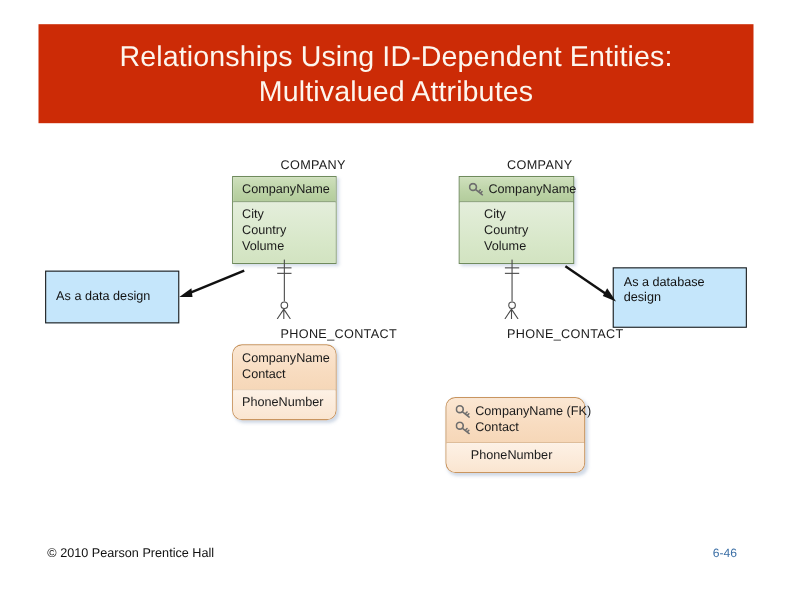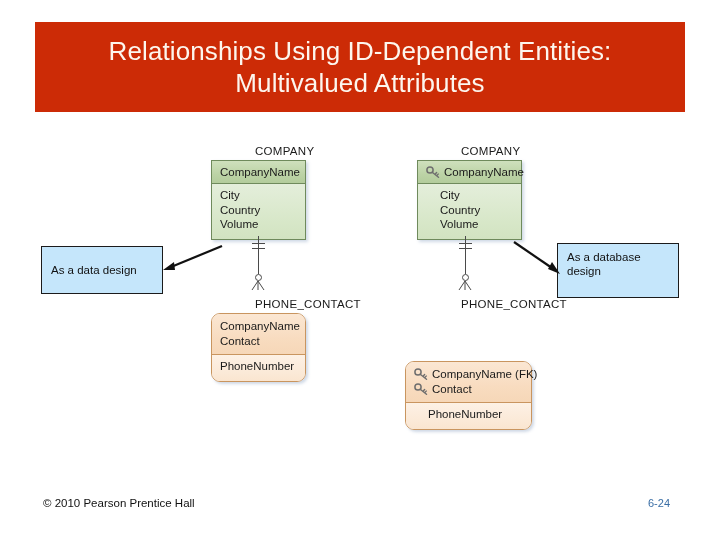--- a/index.html
+++ b/index.html
@@ -327,15 +327,15 @@
     </span>
   </div>
   <svg class="arrow-svg" style="left:510px; top:238px;" width="55" height="45" viewBox="0 0 55 45">
     <path d="M4 4 L42 30" stroke="#111111" stroke-width="2.2" fill="none"></path>
     <path d="M50 36 L38 31 L42 24 Z" fill="#111111"></path>
   </svg>
 
   <div class="footer-left">
     <div>© 2010 Pearson Prentice Hall</div>
   </div>
-  <div class="footer-page">6-24</div>
+  <div class="footer-page">6-46</div>
 
 </div>
 
 </body></html>

